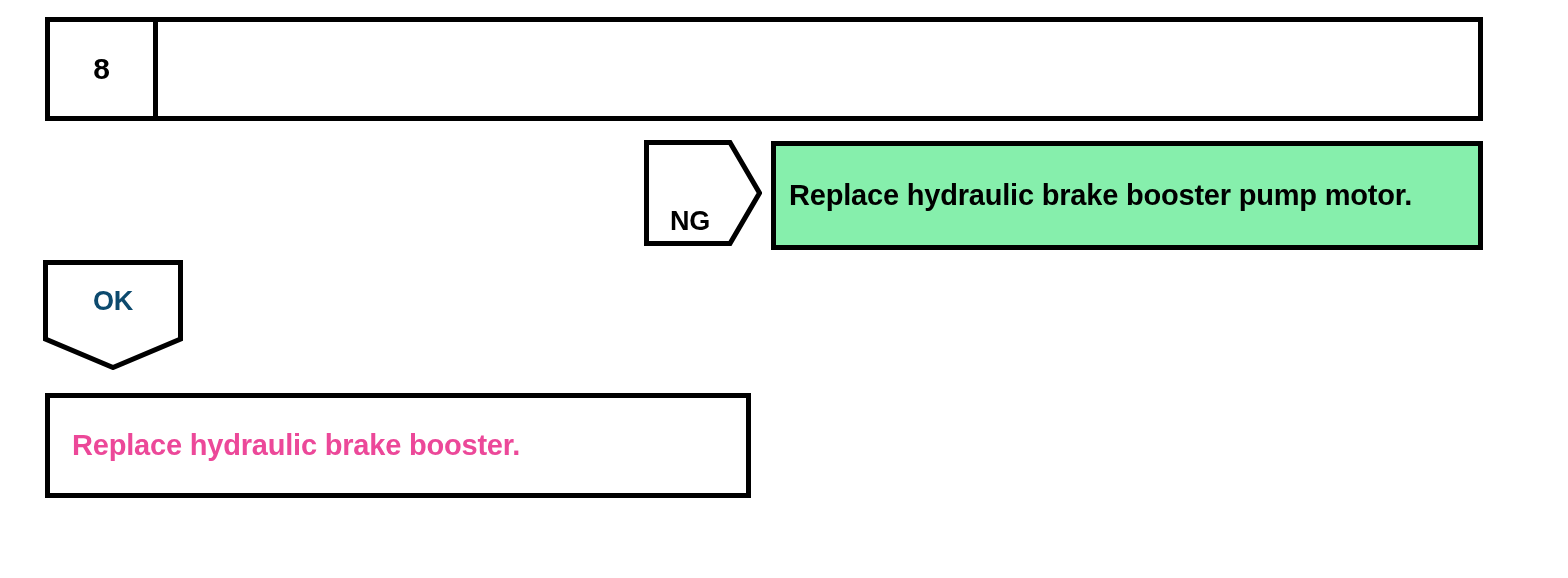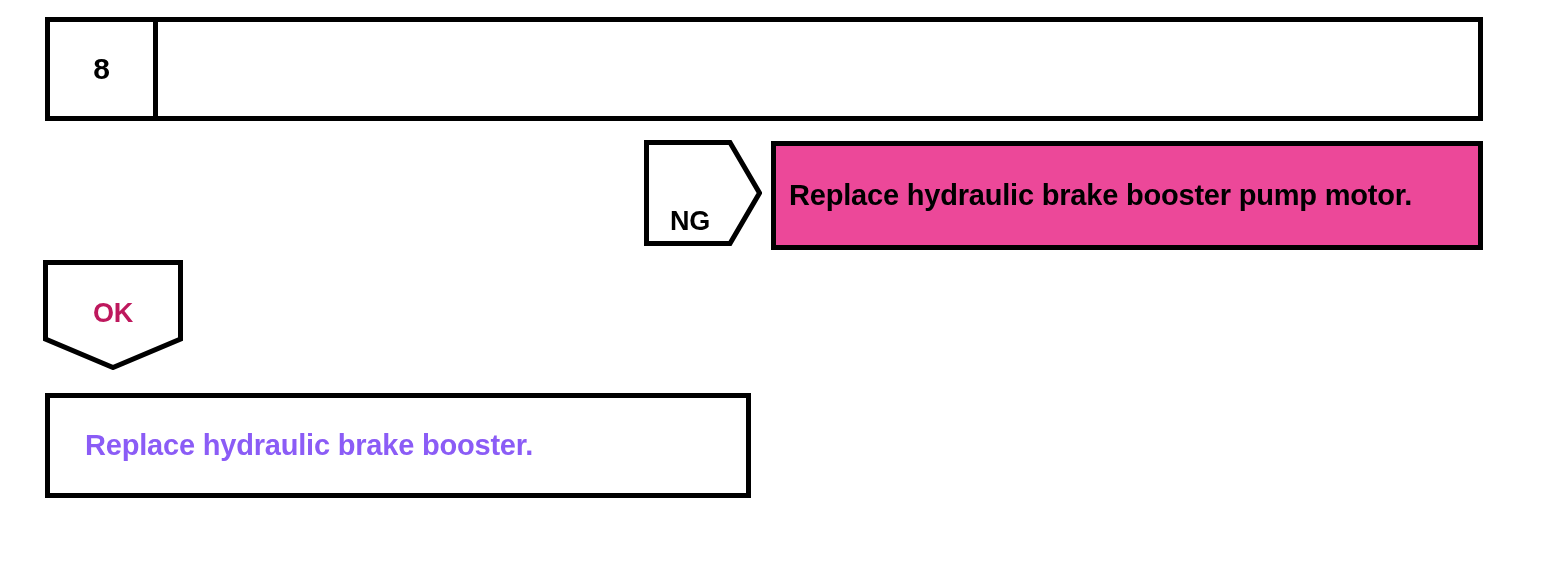--- a/index.html
+++ b/index.html
@@ -83,21 +83,21 @@
 
   
   .ng-box {
     position: absolute;
     left: 771px;
     top: 141px;
     width: 712px;
     height: 109px;
     border: 5px solid #000000;
     box-sizing: border-box;
-    background: #ec4899;
+    background: #86efac;
     display: flex;
     align-items: center;
     padding-left: 13px;
     font-size: 29px;
     font-weight: bold;
     color: #000000;
     white-space: nowrap;
     letter-spacing: -0.2px;
   }
 
@@ -106,49 +106,49 @@
     position: absolute;
     left: 43px;
     top: 260px;
     width: 140px;
     height: 110px;
   }
   .ok-arrow svg { display: block; width: 100%; height: 100%; }
   .ok-label {
     position: absolute;
     left: 43px;
-    top: 272px;
+    top: 260px;
     width: 140px;
     height: 82px;
     display: flex;
     align-items: center;
     justify-content: center;
     font-size: 27px;
     font-weight: bold;
-    color: #be185d;
+    color: #0c4a6e;
     letter-spacing: -0.3px;
     pointer-events: none;
   }
 
   
   .ok-box {
     position: absolute;
     left: 45px;
     top: 393px;
     width: 706px;
     height: 105px;
     border: 5px solid #000000;
     box-sizing: border-box;
     background: #ffffff;
     display: flex;
     align-items: center;
-    padding-left: 35px;
+    padding-left: 22px;
     font-size: 29px;
     font-weight: bold;
-    color: #8b5cf6;
+    color: #ec4899;
     white-space: nowrap;
     letter-spacing: -0.2px;
   }
 </style>
 </head>
 <body>
 
 <div id="canvas">
 
   <div class="step-row">

